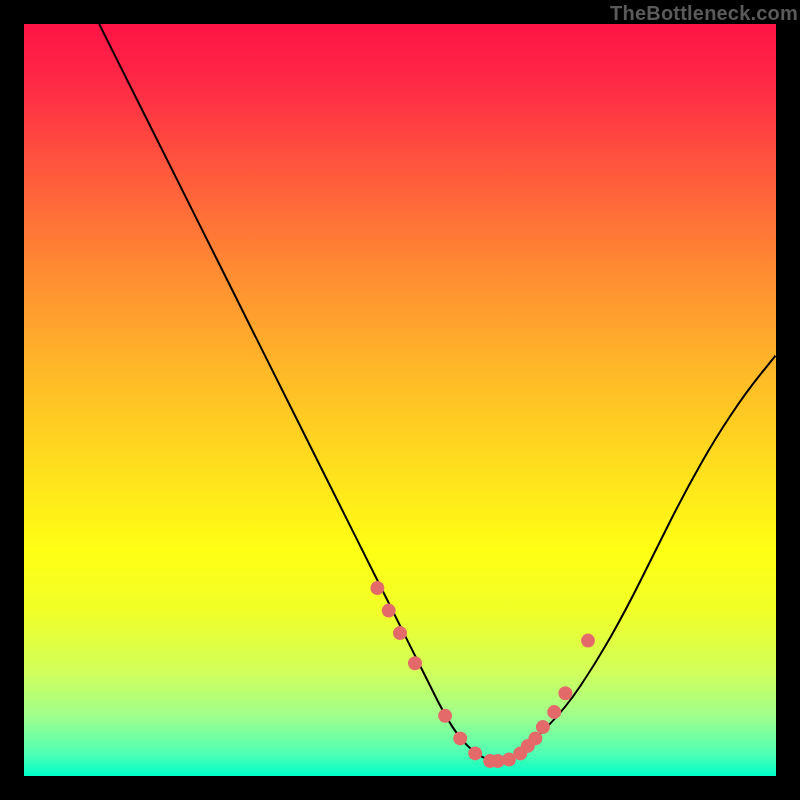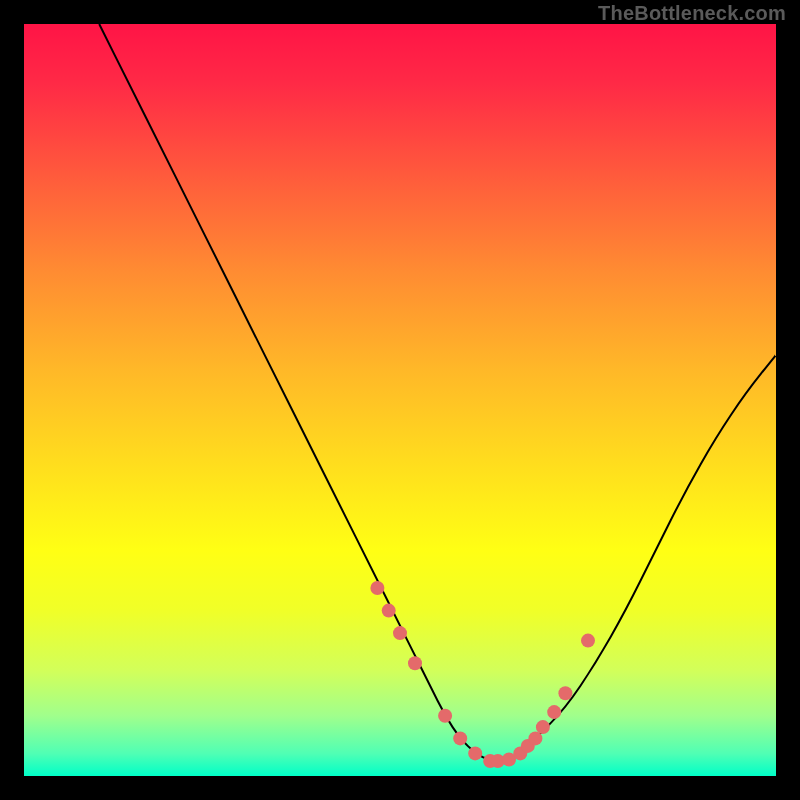--- a/index.html
+++ b/index.html
@@ -27,21 +27,21 @@
       #f0ff28 78%,
       #d2ff5a 86%,
       #a0ff8c 92%,
       #50ffb4 97%,
       #00ffc8 100%
     );
   }
   .watermark {
     position: absolute;
     top: 2px;
-    right: 14px;
+    right: 2px;
     font-family: Arial, Helvetica, sans-serif;
     font-size: 20px;
     font-weight: 600;
     color: #5a5a5a;
     letter-spacing: 0.2px;
   }
   svg.plot {
     position: absolute;
     left: 0;
     top: 0;

